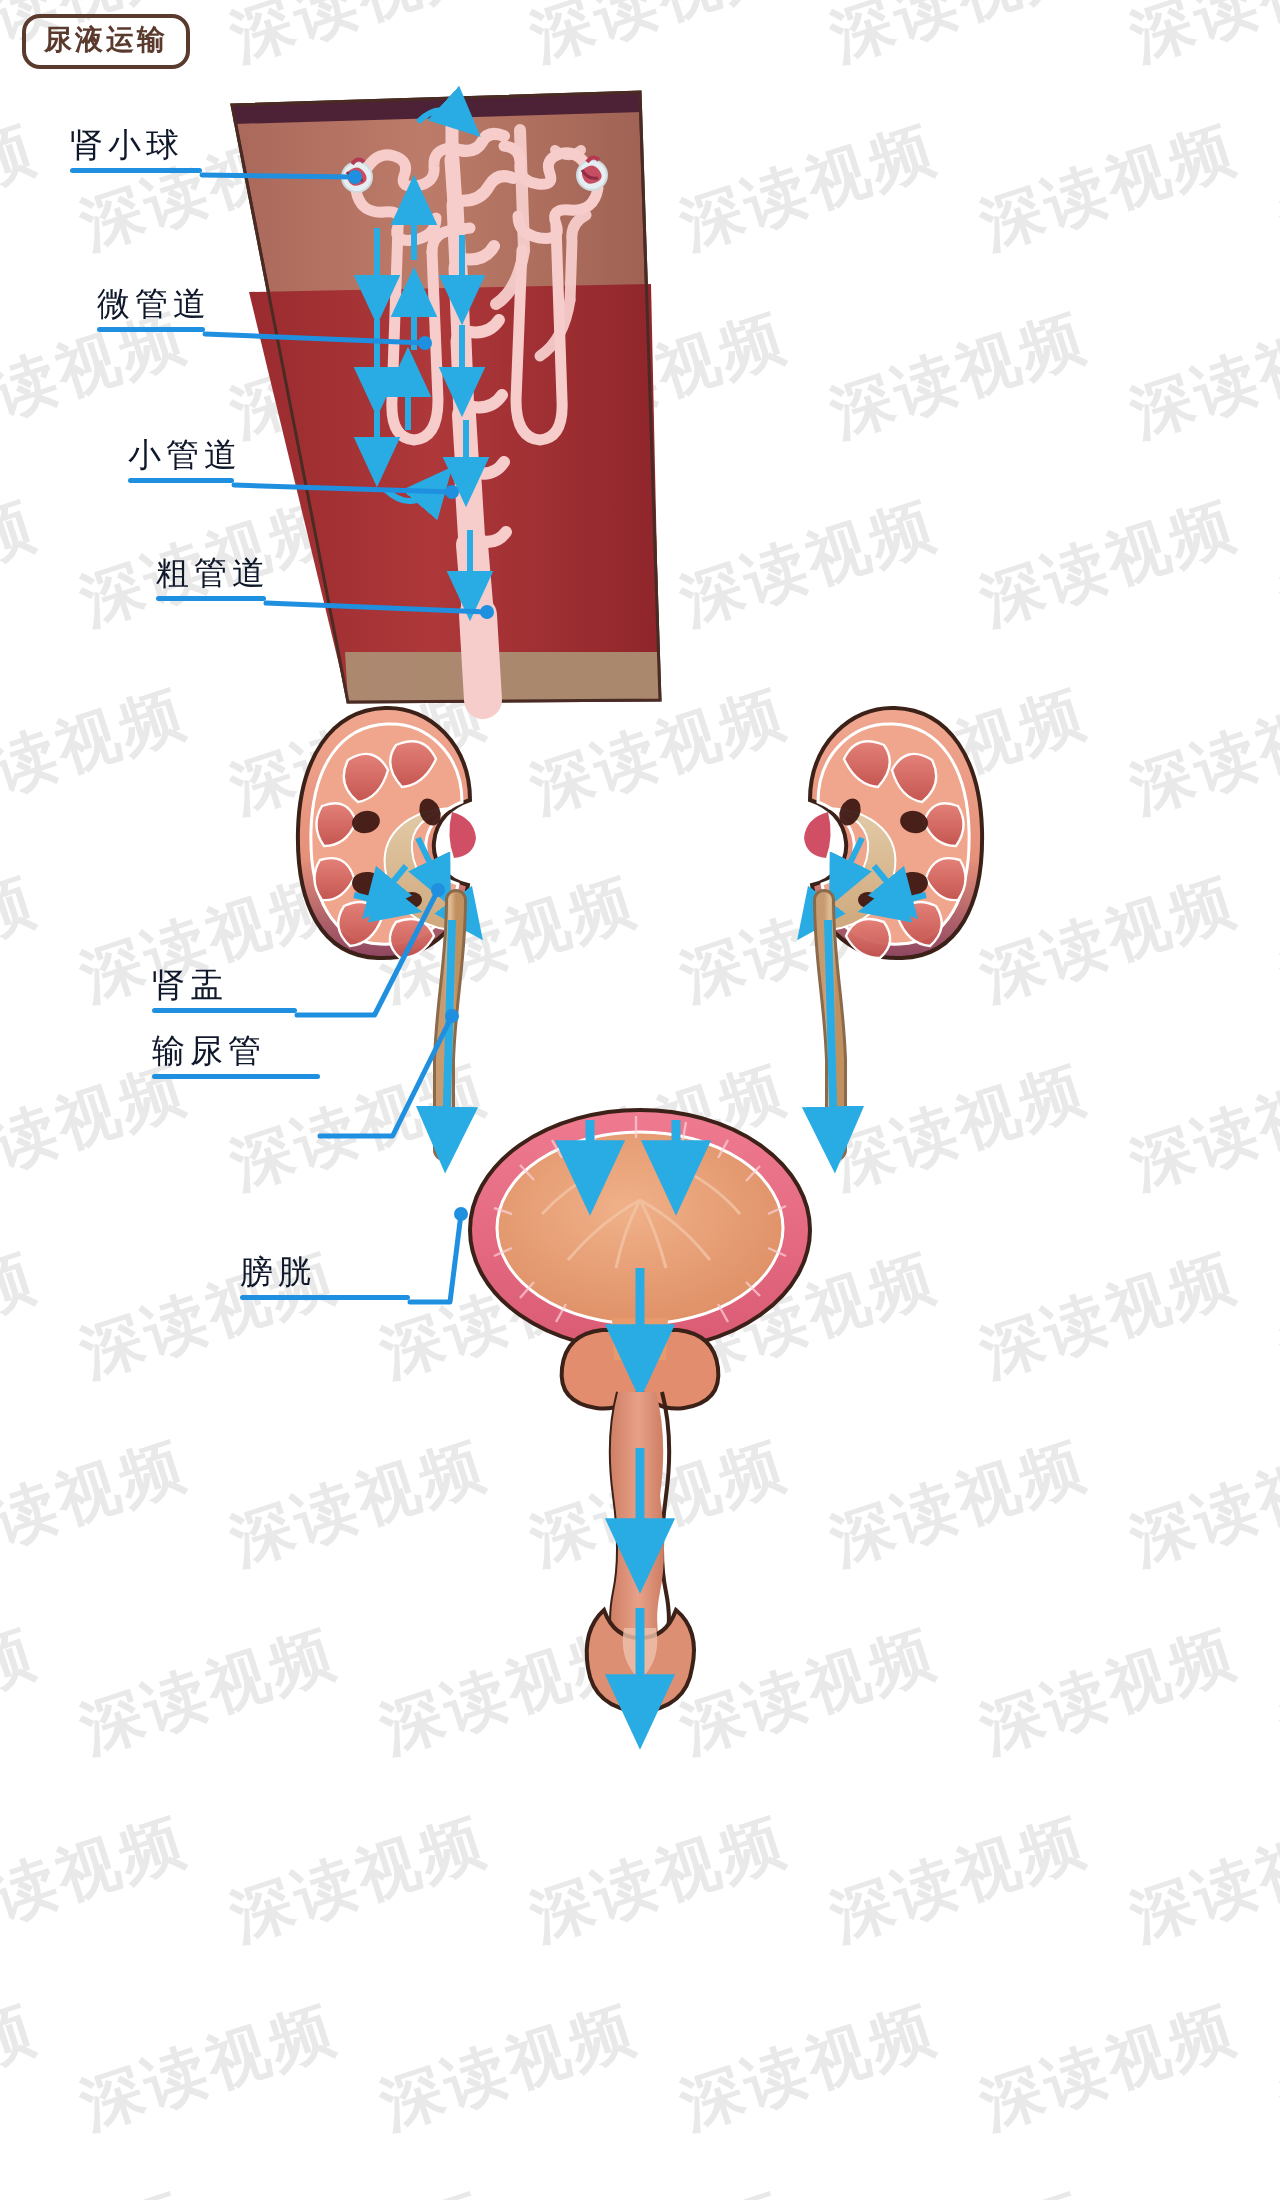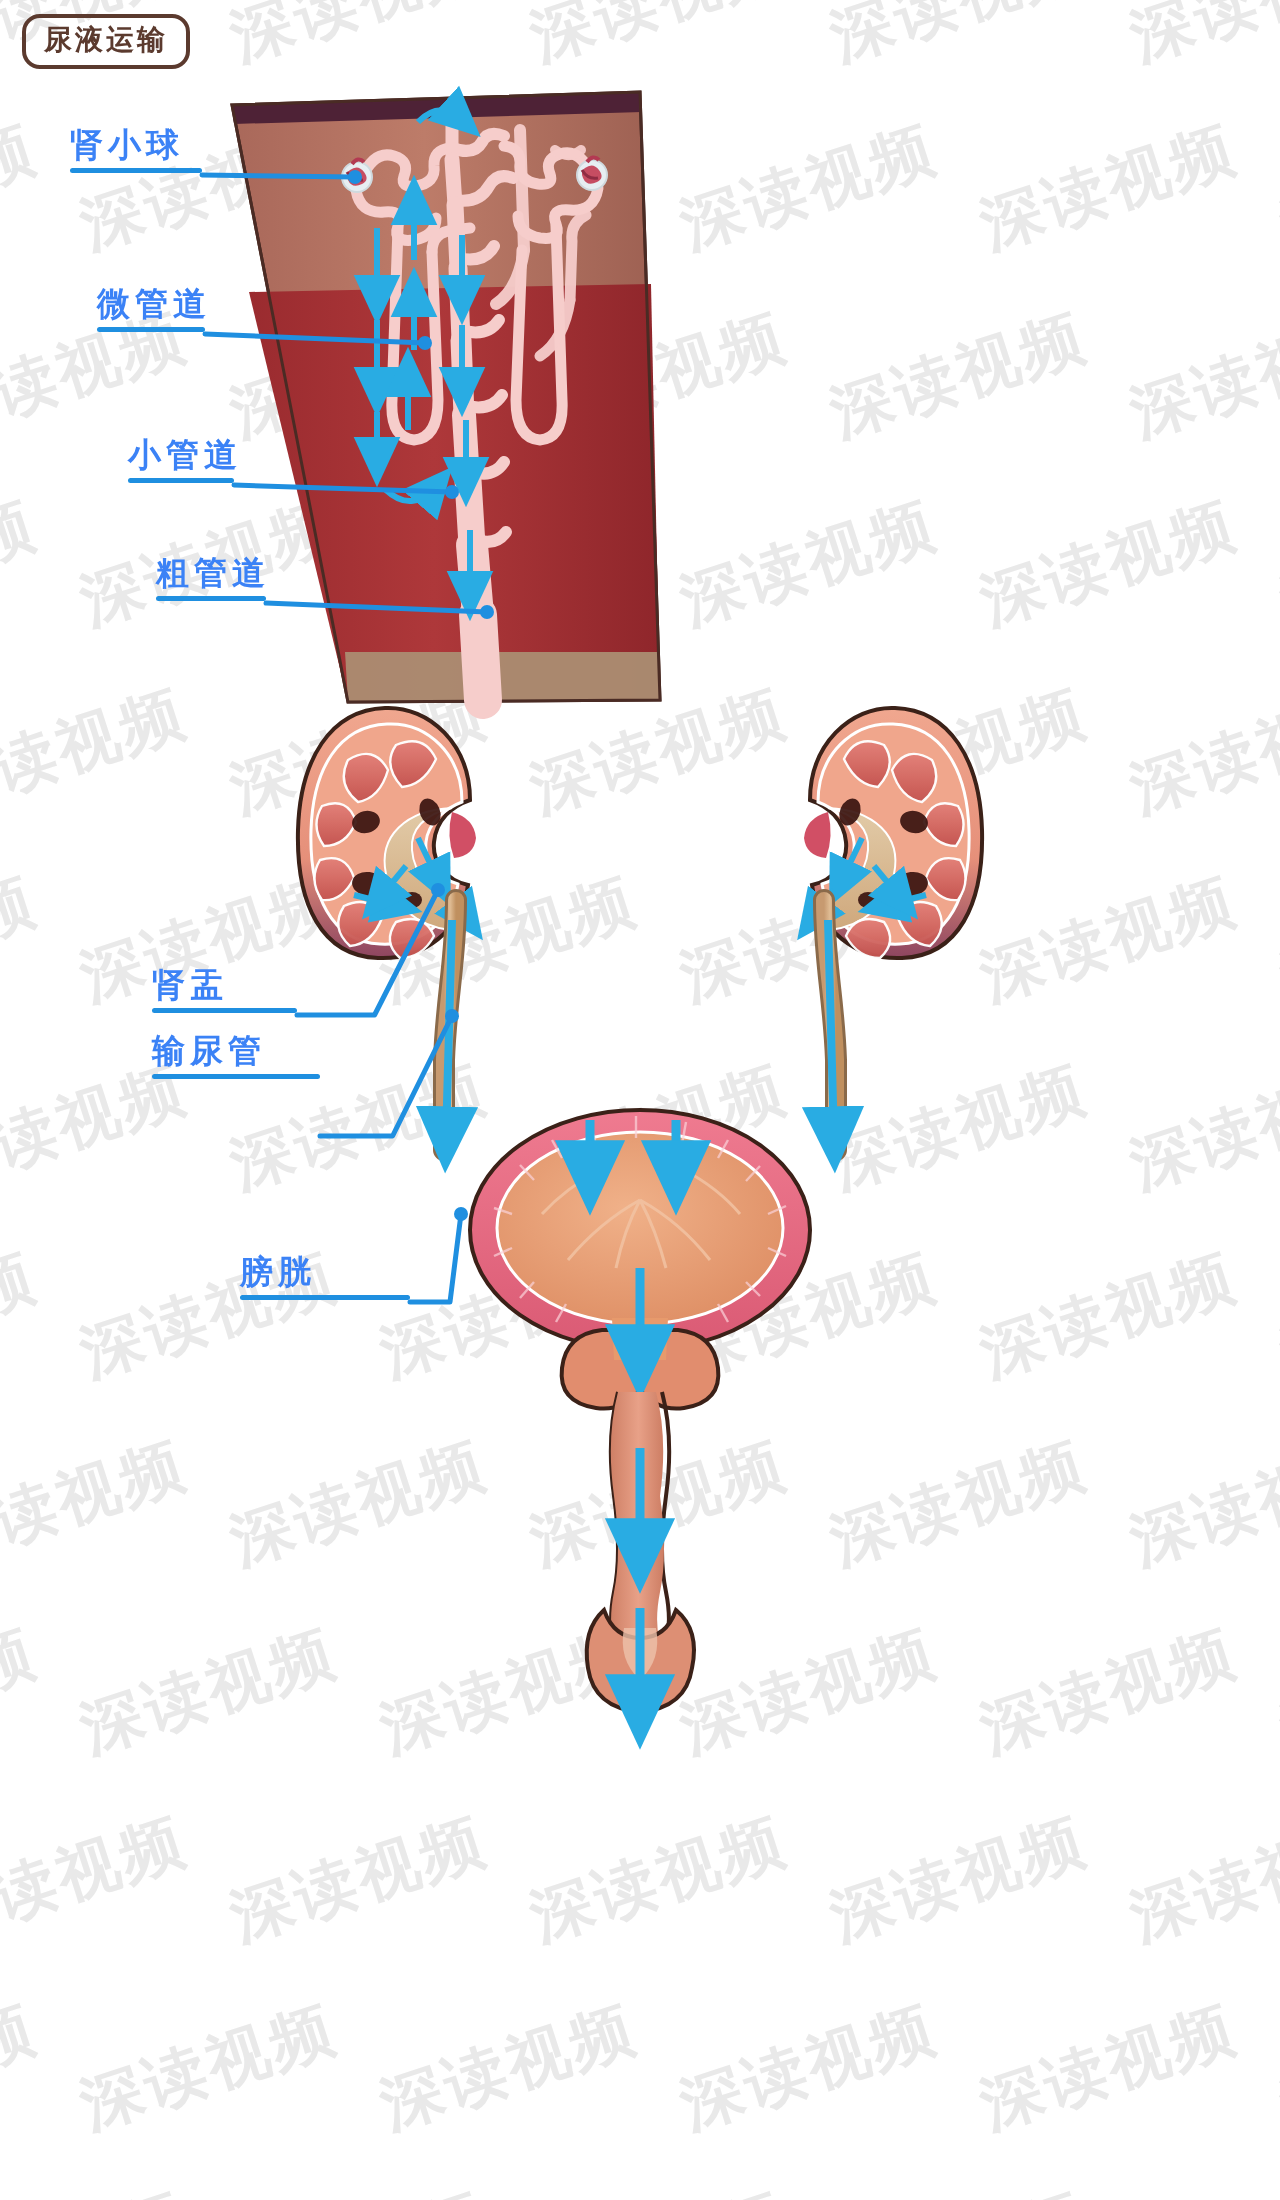--- a/index.html
+++ b/index.html
@@ -41,22 +41,22 @@
   #title-chip span{
     font-family:"DejaVu Sans",sans-serif;
     font-size:28px;font-weight:bold;color:#5b3a2e;
     letter-spacing:3px;line-height:1;
   }
 
   
   .callout{position:absolute;z-index:38;}
   .callout .cap{
     font-family:"DejaVu Sans",sans-serif;
-    font-size:33px;font-weight:bold;
-    color:#3b82f6;letter-spacing:5px;
+    font-size:33px;font-weight:normal;
+    color:#0f172a;letter-spacing:5px;
     white-space:nowrap;line-height:1;
     display:block;
   }
   .callout .rule{
     display:block;height:5px;background:#1f8fe0;border-radius:3px;margin-top:7px;
   }
 
   
   #leaders{position:absolute;inset:0;z-index:37;pointer-events:none;}
 

